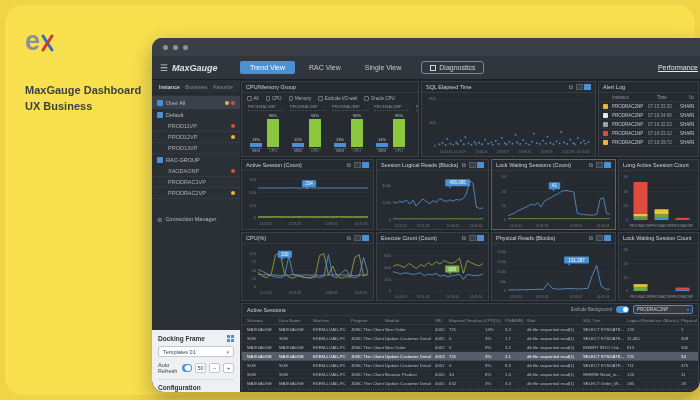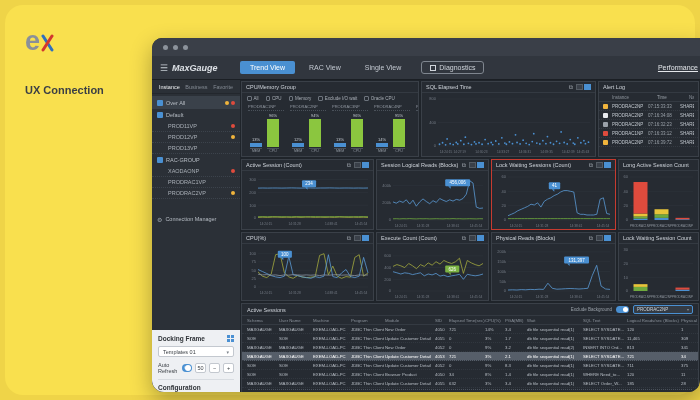--- a/index.html
+++ b/index.html
@@ -122,21 +122,22 @@
 
 <div class="brand">
   <div class="logo">
     <span>e</span>
     <svg width="15" height="18" viewBox="0 0 15 18">
       <line x1="3" y1="2" x2="12" y2="16" stroke="#2f6fbe" stroke-width="3" stroke-linecap="round"></line>
       <line x1="12" y1="2" x2="3" y2="16" stroke="#d2372e" stroke-width="3" stroke-linecap="round"></line>
     </svg>
   </div>
   <div class="brand-title">
-    <div>UX Connection</div>
+    <div>MaxGauge Dashboard</div>
+    <div>UX Business</div>
   </div>
 </div>
 
 <div class="window">
   <div class="titlebar">
     <i></i>
       <i></i>
       <i></i>
   </div>
 

